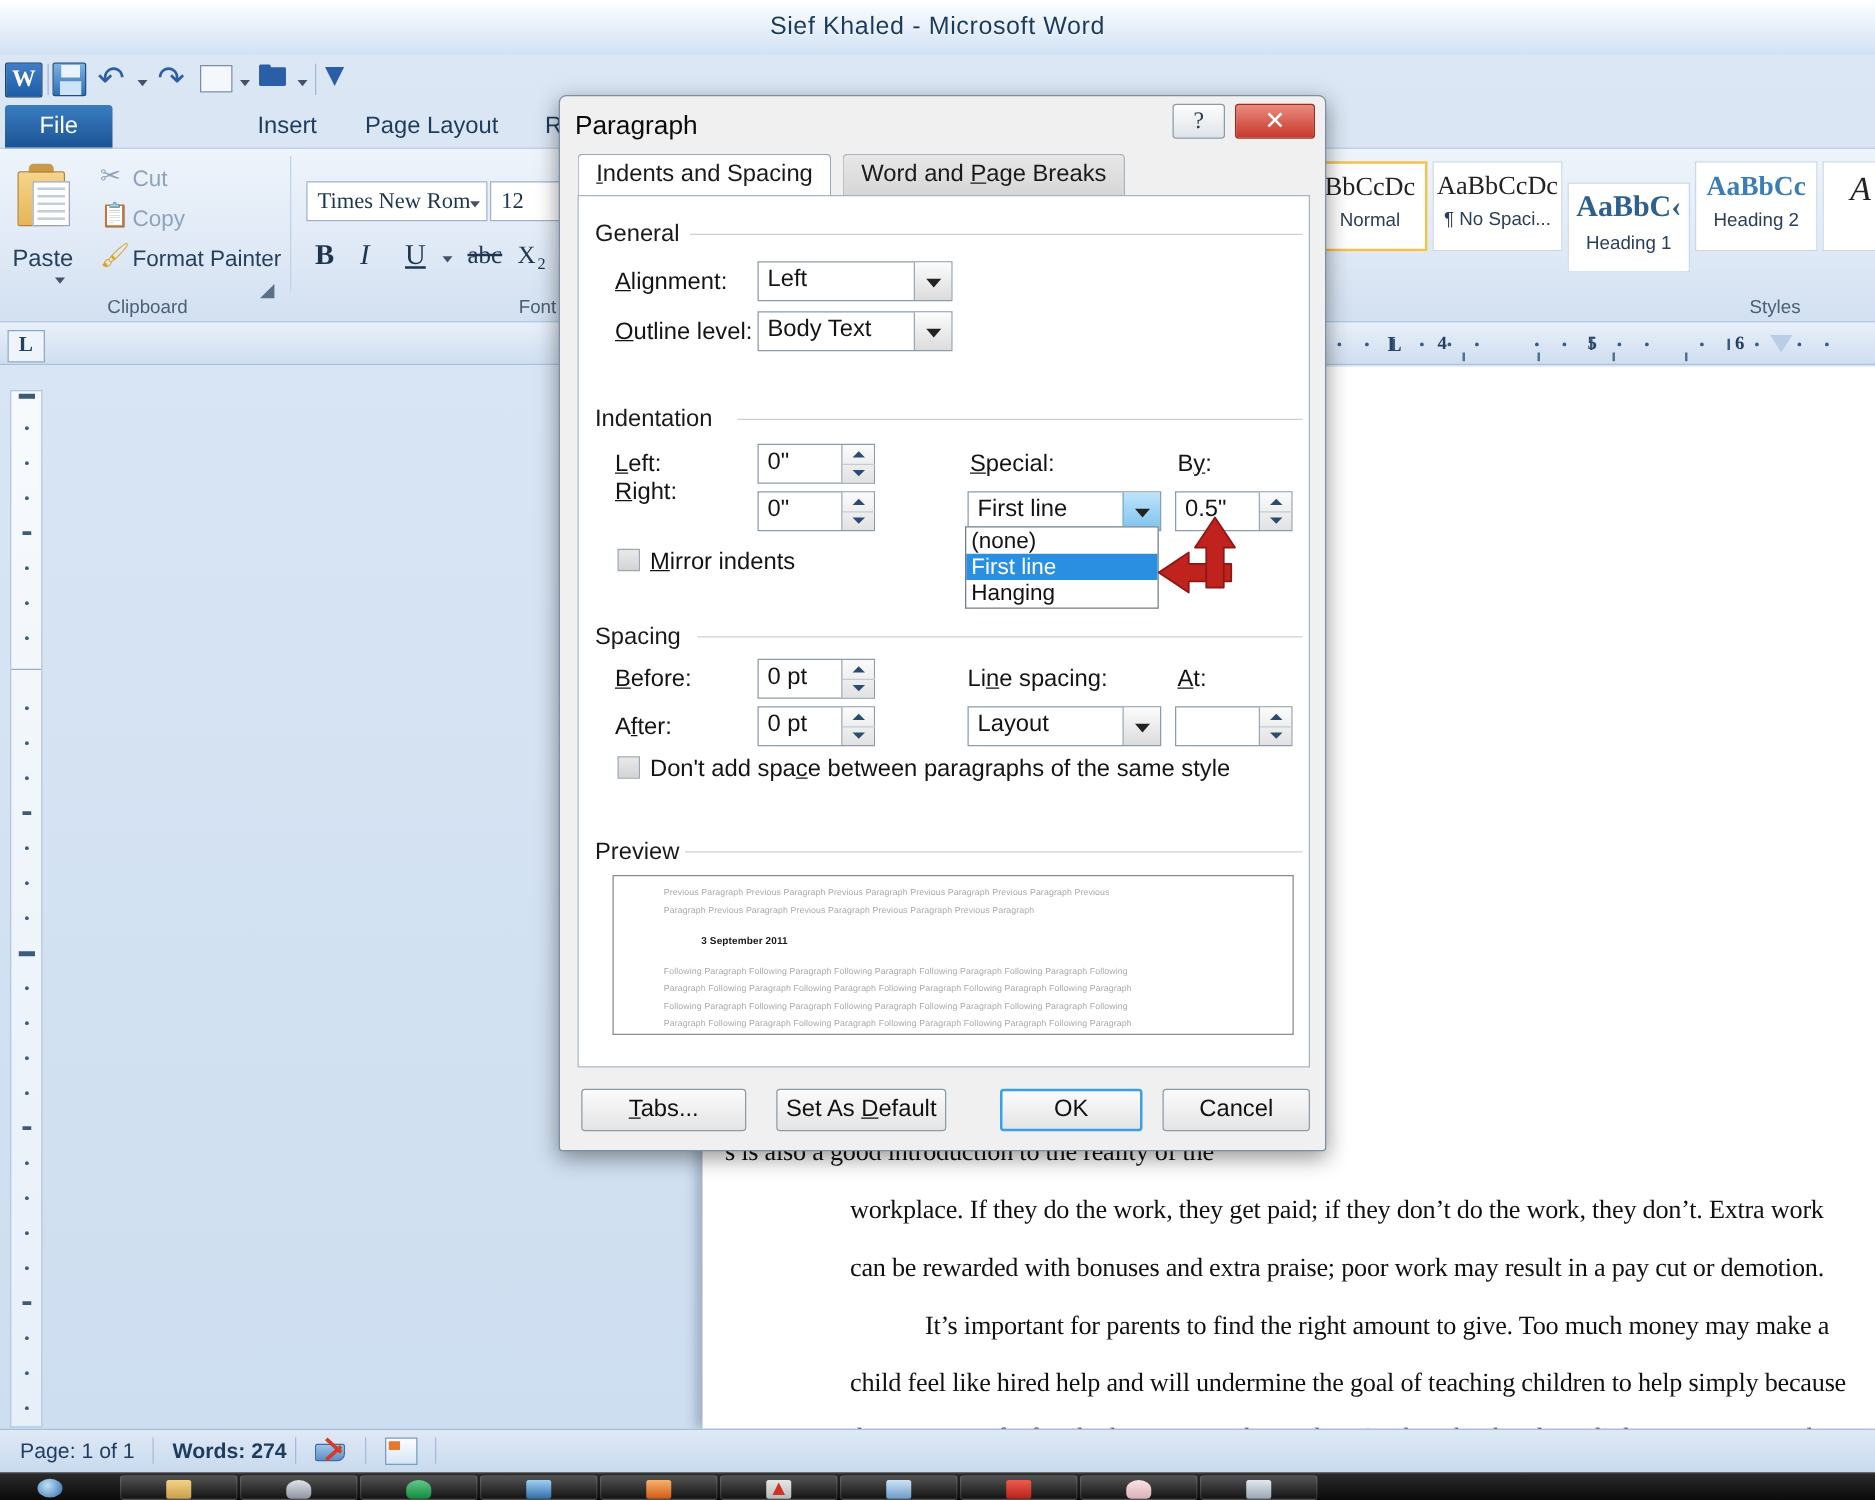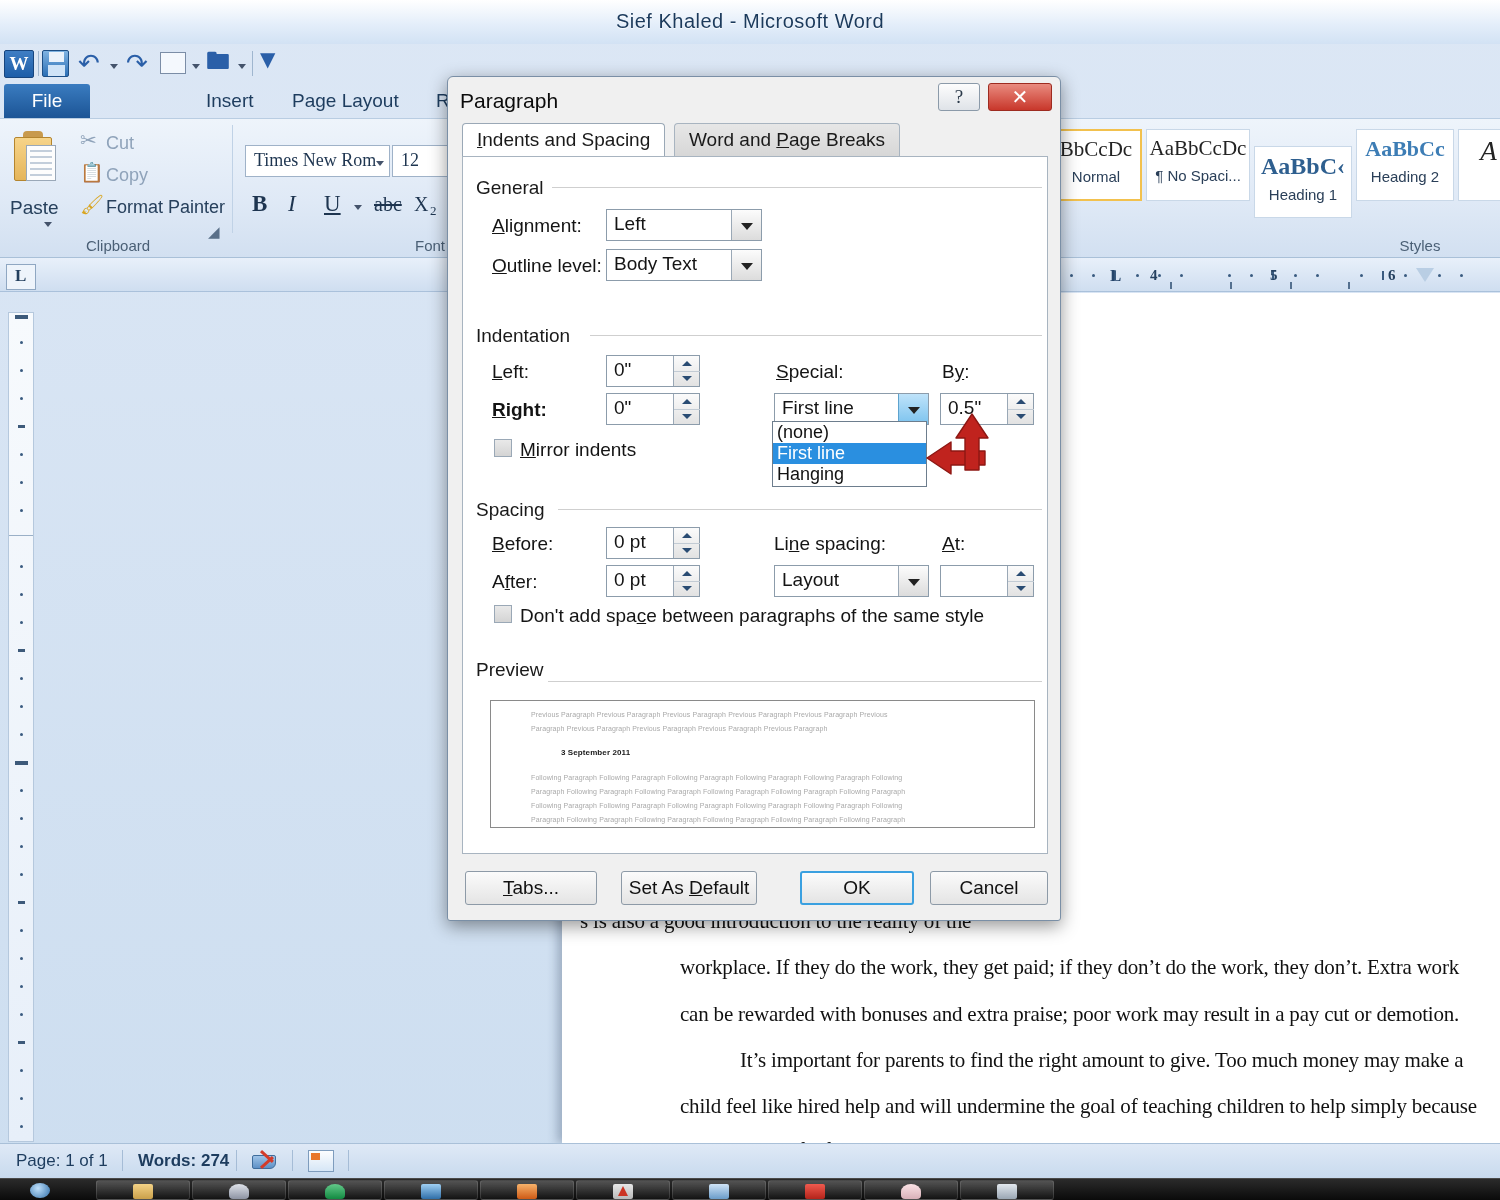--- a/index.html
+++ b/index.html
@@ -559,21 +559,21 @@
   <div class="lbl" style="left:44px; top:284px;">
     <span class="u">L</span>eft:
   </div>
   <div class="spinbox" style="left:158px; top:278px; width:94px;">
     <div class="txt">0"</div>
     <div class="sp">
         <em></em>
       </div>
   </div>
 
-  <div class="lbl" style="left:44px; top:322px;font-weight:bold;">
+  <div class="lbl" style="left:44px; top:306px;">
     <span class="u">R</span>ight:
   </div>
   <div class="spinbox" style="left:158px; top:316px; width:94px;">
     <div class="txt">0"</div>
     <div class="sp">
         <em></em>
       </div>
   </div>
 
   <div class="chk" style="left:46px; top:362px;"></div>
@@ -638,21 +638,21 @@
     <div class="sp">
         <em></em>
       </div>
   </div>
 
   <div class="chk" style="left:46px; top:528px;"></div>
   <div class="lbl" style="left:72px; top:528px;">
     Don't add spa<span class="u">c</span>e between paragraphs of the same style
   </div>
 
-  <div class="sec-title" style="left:28px; top:582px;">Preview</div>
+  <div class="sec-title" style="left:28px; top:594px;">Preview</div>
   <div class="sec-rule" style="left:100px; top:604px; width:494px;"></div>
 </div>
 
 <div id="preview-box">
   <div class="pv" style="left:40px; top:10px;">Previous Paragraph Previous Paragraph Previous Paragraph Previous Paragraph Previous Paragraph Previous</div>
   <div class="pv" style="left:40px; top:24px;">Paragraph Previous Paragraph Previous Paragraph Previous Paragraph Previous Paragraph</div>
   <div class="pv dark" style="left:70px; top:47px;">3 September 2011</div>
   <div class="pv" style="left:40px; top:73px;">Following Paragraph Following Paragraph Following Paragraph Following Paragraph Following Paragraph Following</div>
   <div class="pv" style="left:40px; top:87px;">Paragraph Following Paragraph Following Paragraph Following Paragraph Following Paragraph Following Paragraph</div>
   <div class="pv" style="left:40px; top:101px;">Following Paragraph Following Paragraph Following Paragraph Following Paragraph Following Paragraph Following</div>

